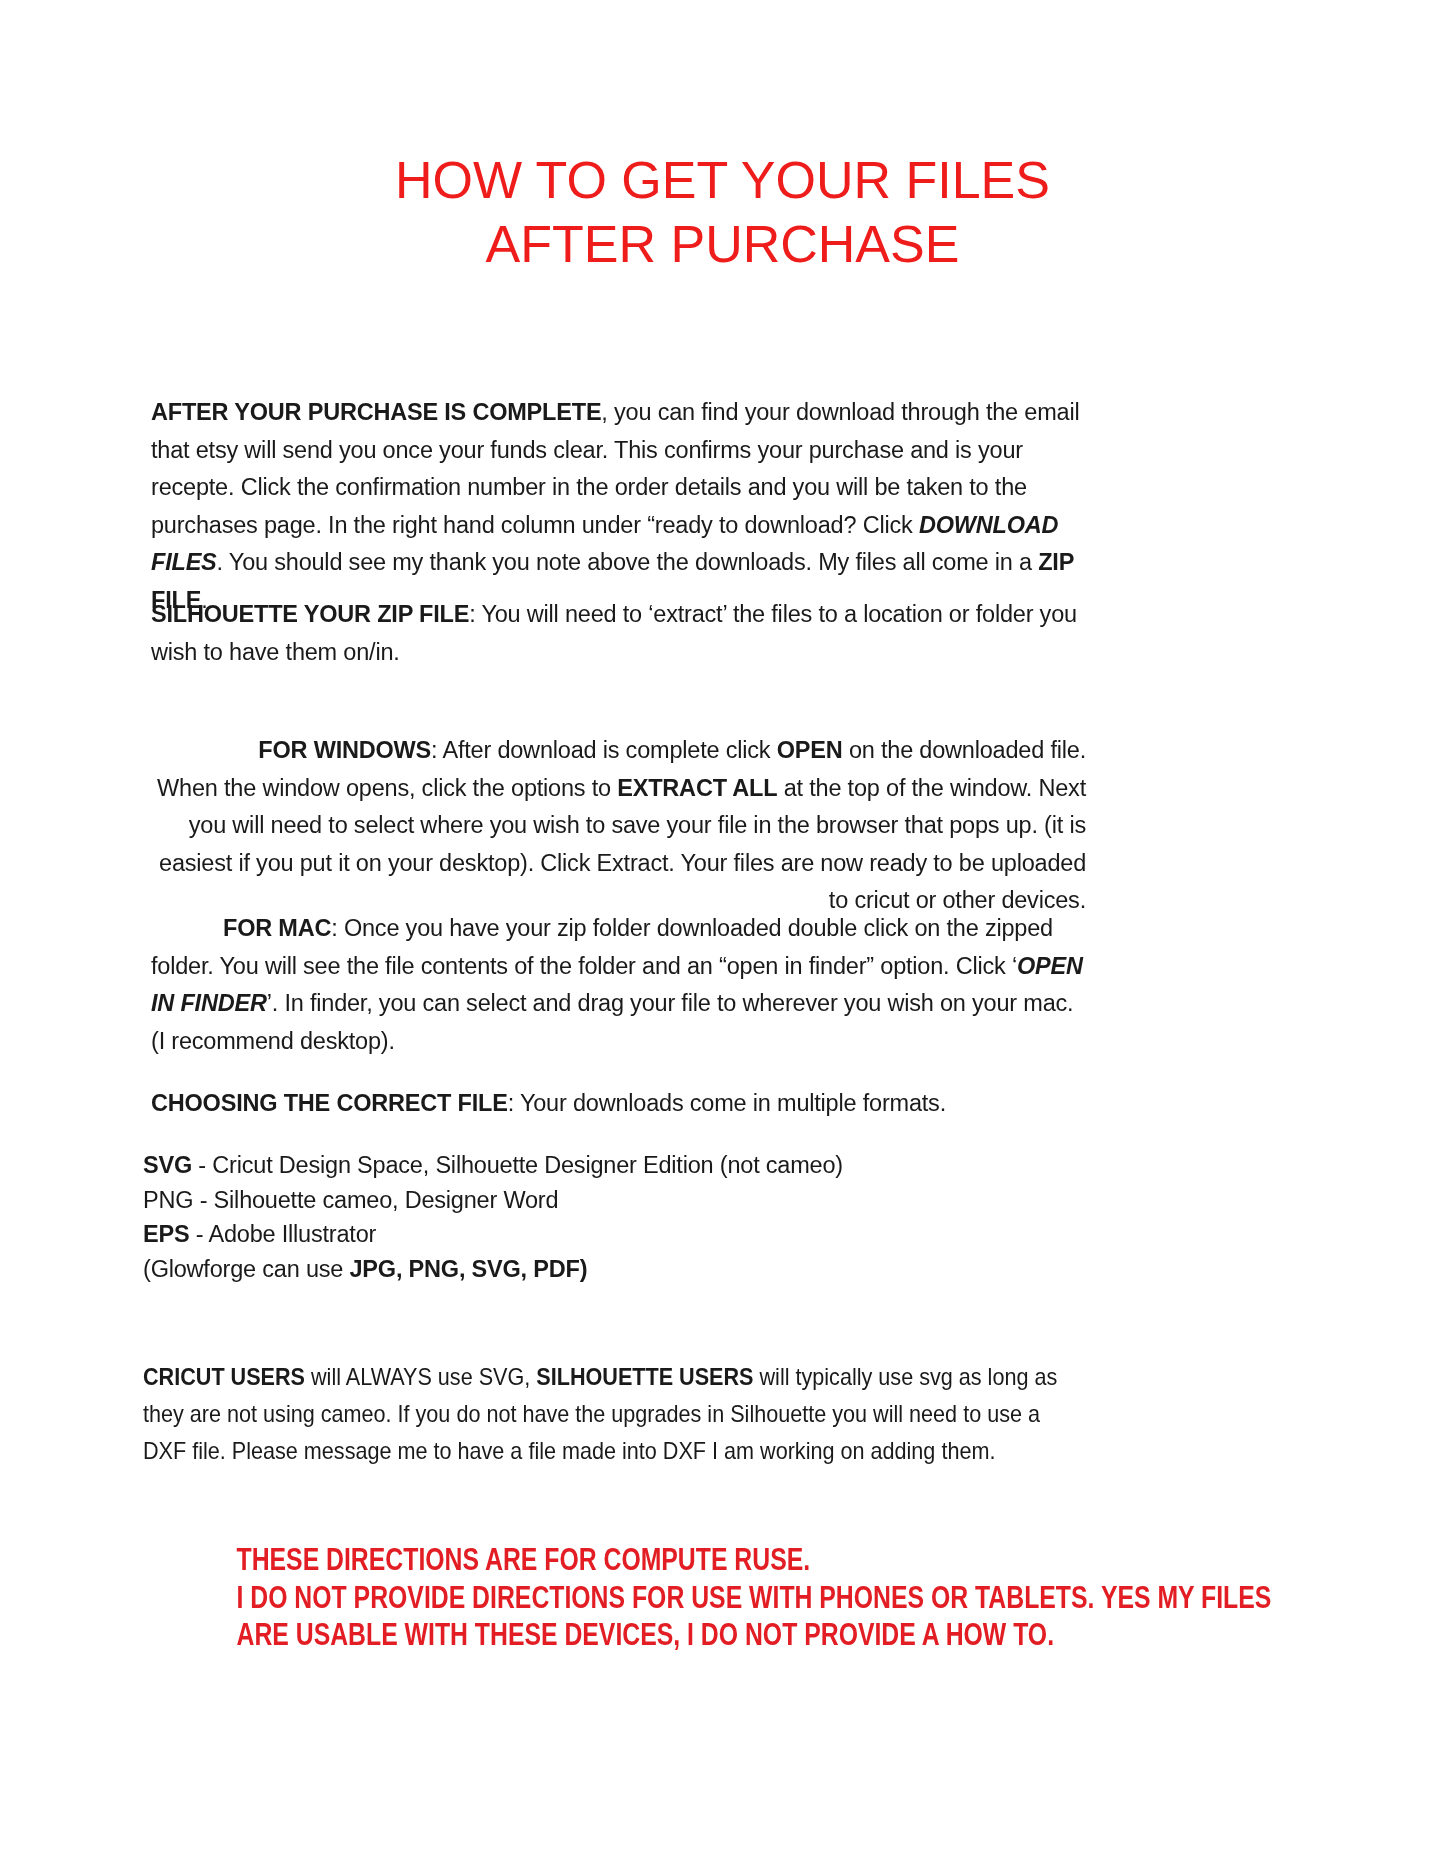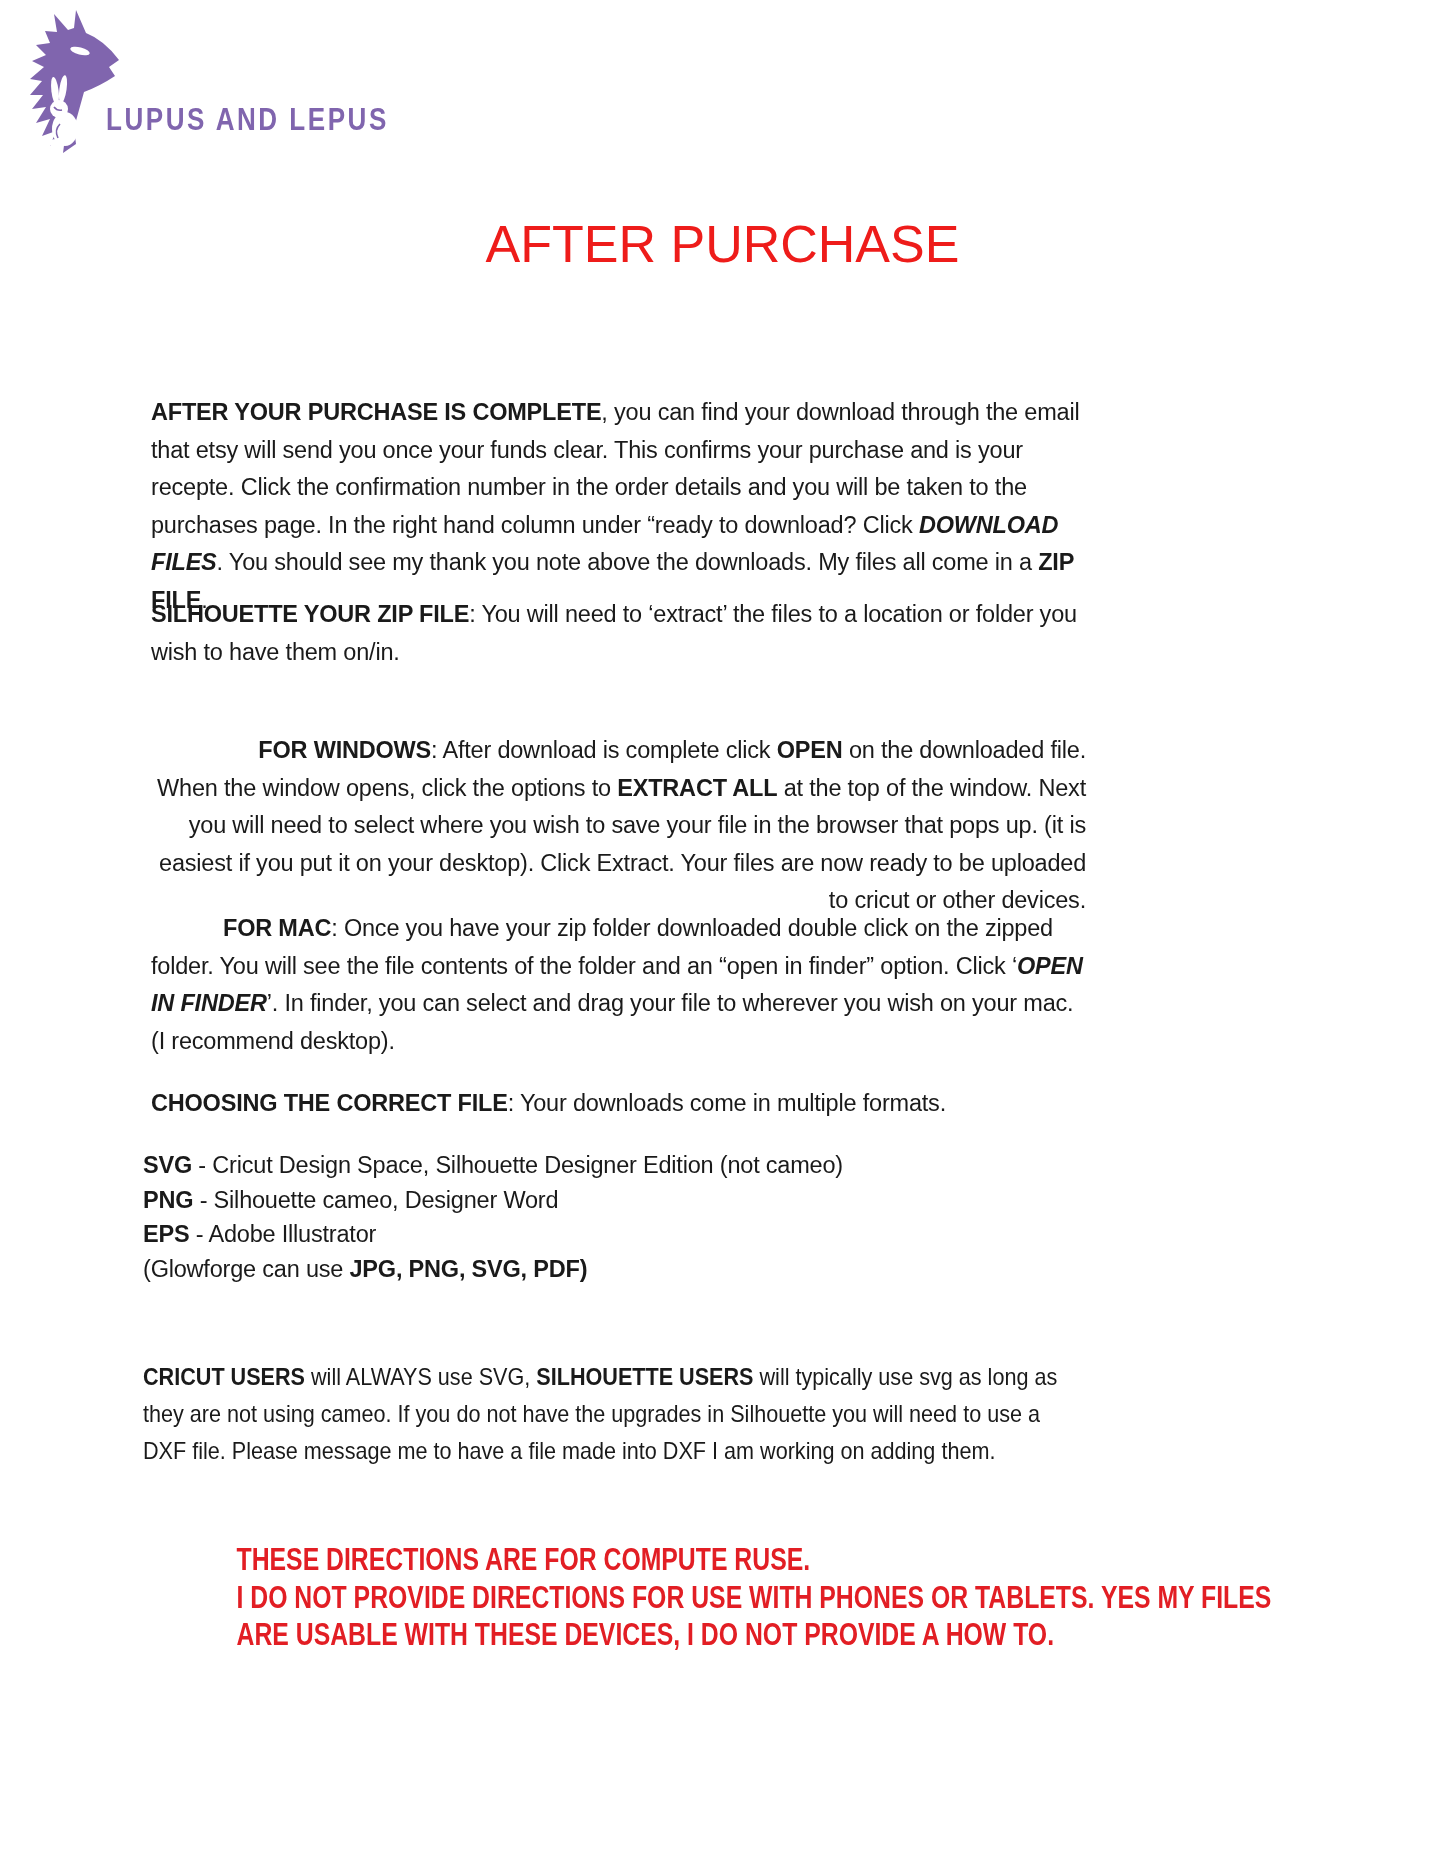--- a/index.html
+++ b/index.html
@@ -65,66 +65,41 @@
   .wline {
     font-size: 31px; line-height: 37.5px; white-space: nowrap;
     transform: scaleX(0.80); transform-origin: center top;
   }
 </style>
 </head>
 <body>
 
 <div class="canvas">
 
-  <header class="logo">
-    <svg width="104" height="150" viewBox="0 0 104 150" aria-hidden="true">
-      <path fill="#8065ae" d="
-        M99,54
-        L89,61 L95,70
-        Q80,80 64,86
-        L59,104 L54,122 L56,138
-        L43,147
-        L45,132 L30,140 L36,125 L22,130 L30,113 L16,117 L26,101 L12,103 L23,89 L10,89
-        L22,75 L10,73 L24,61 L12,55 L26,49 L16,39 L30,37 L25,25
-        L37,26 L34,8 L48,24
-        L54,22 L56,4 L66,27
-        Q84,34 99,54 Z"></path>
-      <ellipse cx="60" cy="45" rx="10" ry="3.6" fill="#ffffff" transform="rotate(14 60 45)"></ellipse>
-      <g fill="#ffffff">
-        <ellipse cx="35" cy="85" rx="3.6" ry="14" transform="rotate(-7 35 85)"></ellipse>
-        <ellipse cx="43" cy="83" rx="3.6" ry="14" transform="rotate(8 43 83)"></ellipse>
-        <circle cx="39" cy="103" r="9"></circle>
-        <ellipse cx="45" cy="123" rx="13" ry="17"></ellipse>
-        <ellipse cx="37" cy="137" rx="9" ry="4"></ellipse>
-      </g>
-      <path d="M34,101 q3,4 8,3 M40,118 q-6,6 -2,14" stroke="#8065ae" stroke-width="1.6" fill="none"></path>
-    </svg>
-    <span class="brand">LUPUS AND LEPUS</span>
-  </header>
 
   <h1 class="title">
-    <br>
+    <span>HOW TO GET YOUR FILES</span><br>
     <span>AFTER PURCHASE</span>
   </h1>
 
   <main class="content">
 
     <p class="para p-purchase"><span style="font-weight: 700;">AFTER YOUR PURCHASE IS COMPLETE</span><span>, you can find your download through the email that etsy will send you once your funds clear. This confirms your purchase and is your recepte. Click the confirmation number in the order details and you will be taken to the purchases page. In the right hand column under “ready to download? Click </span><span style="font-weight: 700; font-style: italic;">DOWNLOAD FILES</span><span>. You should see my thank you note above the downloads. My files all come in a </span><span style="font-weight: 700;">ZIP FILE</span><span>.</span></p>
 
     <p class="para p-extract"><span style="font-weight: 700;">SILHOUETTE YOUR ZIP FILE</span><span>: You will need to ‘extract’ the files to a location or folder you wish to have them on/in.</span></p>
 
     <p class="para p-windows indent"><span style="font-weight: 700;">FOR WINDOWS</span><span>: After download is complete click </span><span style="font-weight: 700;">OPEN</span><span> on the downloaded file. When the window opens, click the options to </span><span style="font-weight: 700;">EXTRACT ALL</span><span> at the top of the window. Next you will need to select where you wish to save your file in the browser that pops up. (it is easiest if you put it on your desktop). Click Extract. Your files are now ready to be uploaded to cricut or other devices.</span></p>
 
     <p class="para p-mac indent"><span style="font-weight: 700;">FOR MAC</span><span>: Once you have your zip folder downloaded double click on the zipped folder. You will see the file contents of the folder and an “open in finder” option. Click ‘</span><span style="font-weight: 700; font-style: italic;">OPEN IN FINDER</span><span>’. In finder, you can select and drag your file to wherever you wish on your mac. (I recommend desktop).</span></p>
 
     <p class="para p-choosing"><span style="font-weight: 700;">CHOOSING THE CORRECT FILE</span><span>: Your downloads come in multiple formats.</span></p>
 
     <div class="formats">
       <div><span style="font-weight: 700;">SVG</span><span> - Cricut Design Space, Silhouette Designer Edition (not cameo)</span></div>
-      <div><span style="font-weight: 700;">PNG</span><span> - Silhouette cameo, Designer Word</span></div>
+      <div><span style="font-weight: 400;">PNG</span><span> - Silhouette cameo, Designer Word</span></div>
       <div><span style="font-weight: 700;">EPS</span><span> - Adobe Illustrator</span></div>
       <div><span>(Glowforge can use </span><span style="font-weight: 700;">JPG, PNG, SVG, PDF)</span></div>
     </div>
 
     <p class="p-cricut"><span style="font-weight: 700;">CRICUT USERS</span><span> will ALWAYS use SVG, </span><span style="font-weight: 700;">SILHOUETTE USERS</span><span> will typically use svg as long as they are not using cameo. If you do not have the upgrades in Silhouette you will need to use a DXF file. Please message me to have a file made into DXF I am working on adding them.</span></p>
 
     <div class="warning">
       <div class="wline">THESE DIRECTIONS ARE FOR COMPUTE RUSE.</div>
       <div class="wline">I DO NOT PROVIDE DIRECTIONS FOR USE WITH PHONES OR TABLETS. YES MY FILES</div>
       <div class="wline">ARE USABLE WITH THESE DEVICES, I DO NOT PROVIDE A HOW TO.</div>

